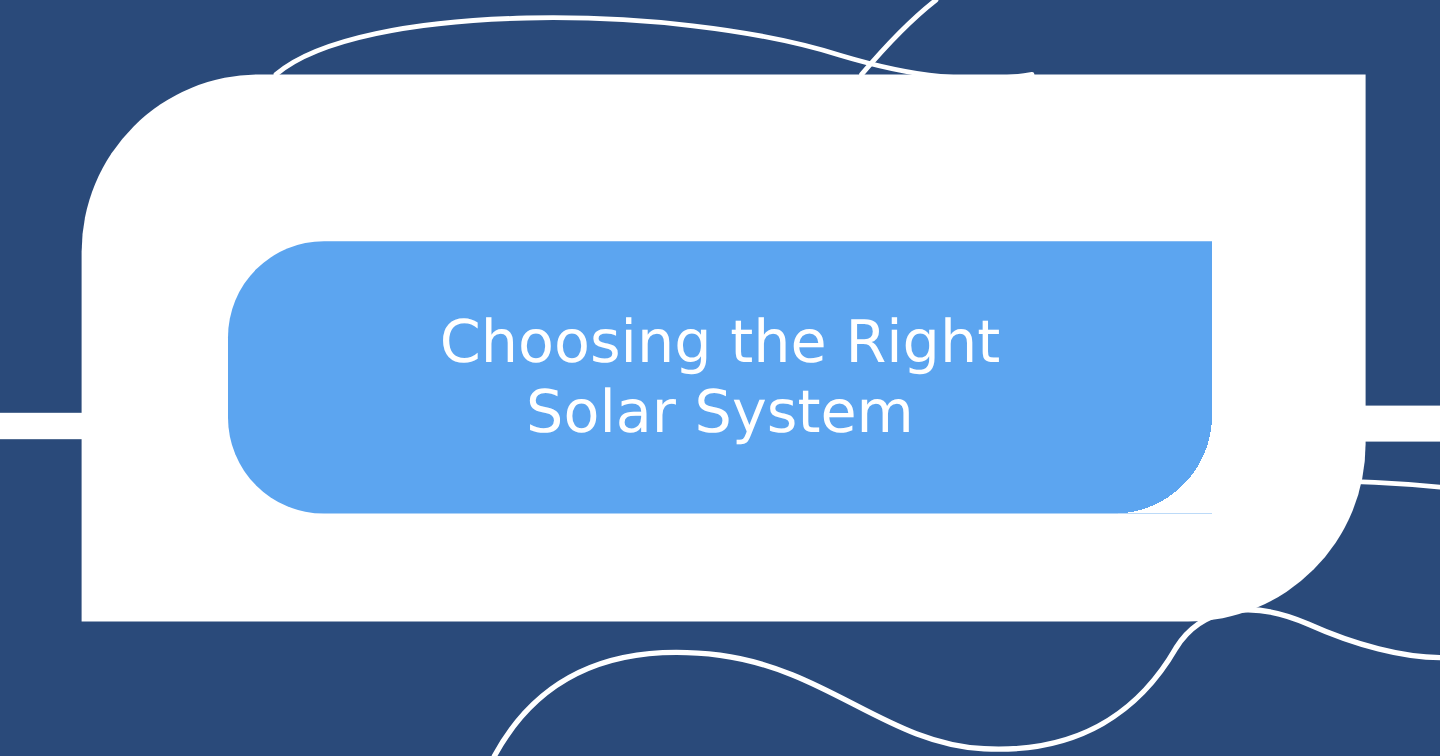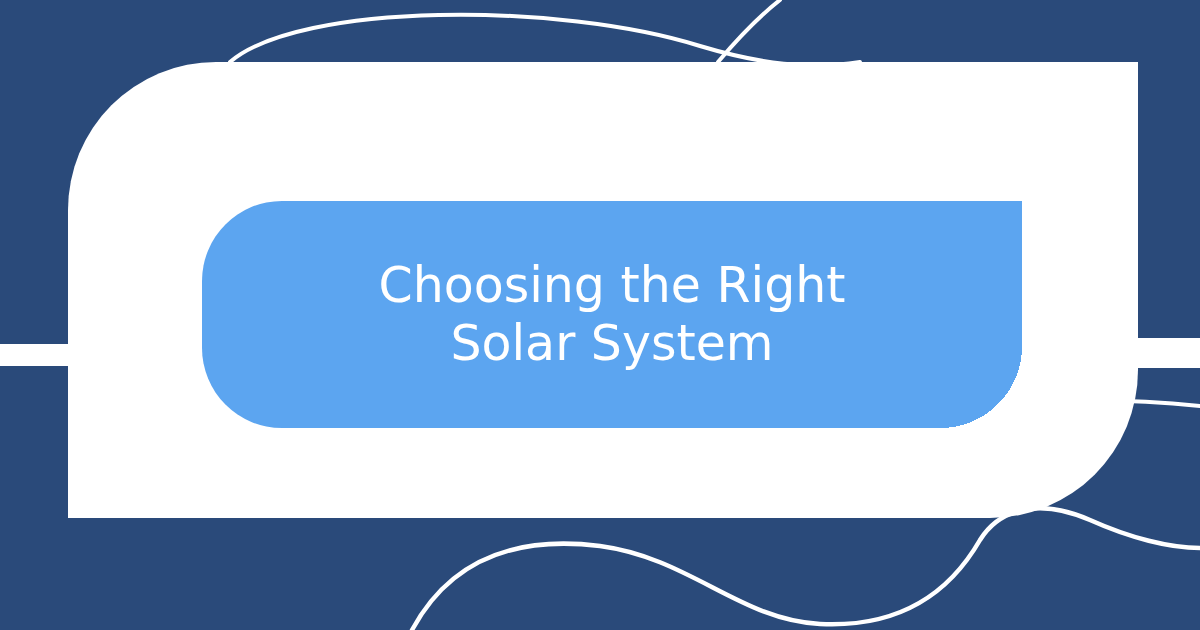--- a/index.html
+++ b/index.html
@@ -75,21 +75,21 @@
     left: 1010px;
     top: 338px;
     width: 190px;
     height: 30px;
     background: #ffffff;
   }
 
   
   .title-panel {
     position: absolute;
-    left: 202px;
+    left: 190px;
     top: 201px;
     width: 820px;
     height: 227px;
     background: #5ca5f0;
     border-radius: 80px 0px 0px 80px;
     display: flex;
     align-items: center;
     justify-content: center;
   }
   

